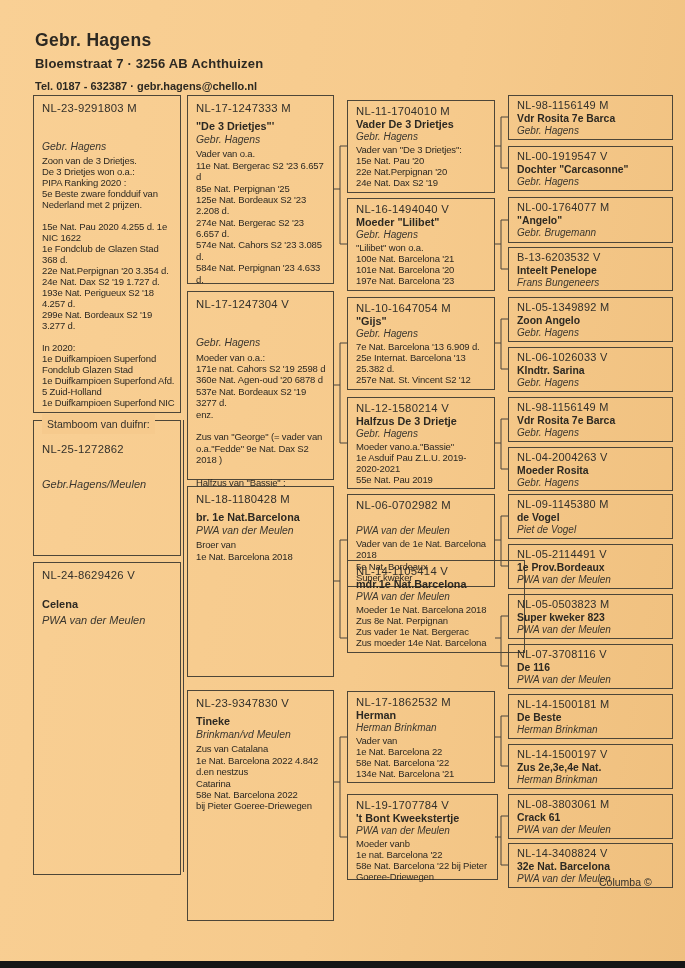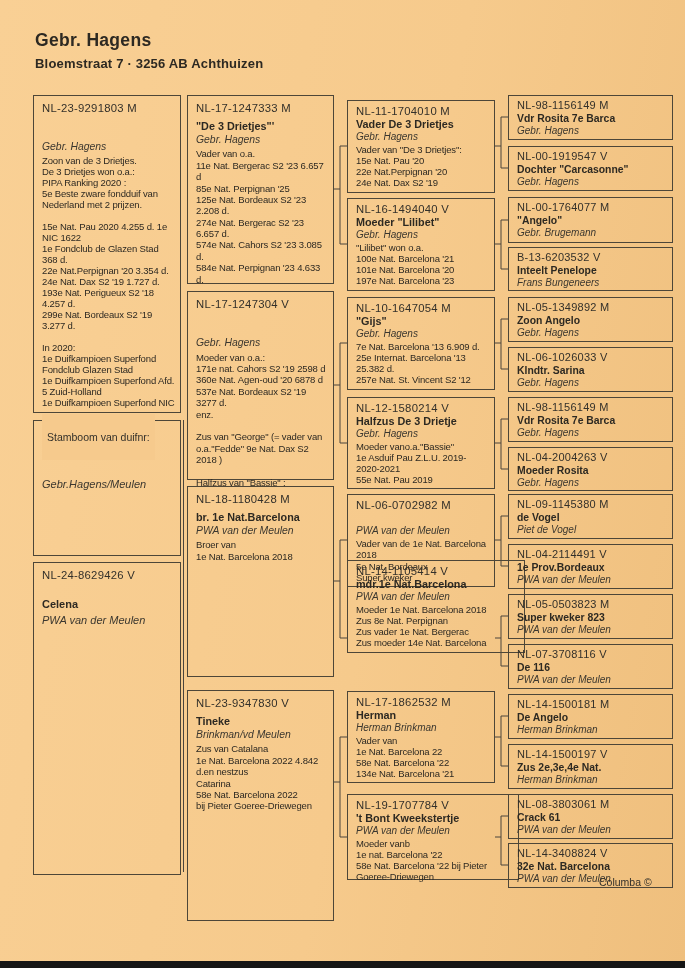--- a/index.html
+++ b/index.html
@@ -19,21 +19,21 @@
   .ring{font-size:11.3px;letter-spacing:.25px;color:#33302a;}
   .bname{font-weight:700;font-size:10.8px;margin-top:2px;}
   .owner{font-style:italic;font-size:10.4px;margin-top:1px;color:#3b372f;}
   .details{white-space:pre-line;font-size:9.5px;letter-spacing:-.15px;line-height:1.2;margin-top:1px;}
   .father-box .owner{margin-top:26px;}
   .father-box .details{line-height:1.16;}
   .subject-box .ring{margin-top:16px;}
   .subject-box .owner{margin-top:22px;font-size:11px;}
   .legend{
     position:absolute;top:-7px;left:8px;background:#f6ca8d;
-    padding:17px 5px;font-size:10.5px;color:#33302a;
+    padding:4px 5px;font-size:10.5px;color:#33302a;
   }
   .mother-box .bname{margin-top:16px;font-size:11px;}
   .mother-box .owner{margin-top:3px;font-size:11px;}
   .gp .bname{margin-top:5px;}
   .gp .details{margin-top:2px;}
   .ggp{padding:4px 3px 13px 8px;}
   .ggp .bname{margin-top:0;}
   .ggp .owner{margin-top:0;font-size:10px;}
   .ggp .details{margin-top:1px;line-height:1.18;}
   .g4{padding:3px 4px 2px 8px;}
@@ -60,20 +60,21 @@
       M495 343 H501 M501 319 V369 M501 319 H508 M501 369 H508
       M495 443 H501 M501 419 V469 M501 419 H508 M501 469 H508
       M495 540 H501 M501 516 V566 M501 516 H508 M501 566 H508
       M495 638 H501 M501 616 V666 M501 616 H508 M501 666 H508
       M495 737 H501 M501 716 V766 M501 716 H508 M501 766 H508
       M495 837 H501 M501 816 V865 M501 816 H508 M501 865 H508"></path>
   </svg>
 
   <div class="hdr-name">Gebr. Hagens</div>
   <div class="hdr-addr">Bloemstraat 7  ·  3256 AB  Achthuizen</div>
+  <div class="hdr-tel">Tel. 0187 - 632387  ·  gebr.hagens@chello.nl</div>
 
   <div class="box father-box" style="left:33px;top:95px;width:148px;height:318px">
     <div class="ring">NL-23-9291803 M</div>
     <div class="owner">Gebr. Hagens</div>
     <div class="details">Zoon van de 3 Drietjes.
 De 3 Drietjes won o.a.:
 PIPA Ranking 2020 :
 5e Beste zware fondduif van
 Nederland met 2 prijzen.
 
@@ -225,21 +226,21 @@
   <div class="box ggp" style="left:347px;top:691px;width:148px;height:92px">
     <div class="ring">NL-17-1862532 M</div>
     <div class="bname">Herman</div>
     <div class="owner">Herman Brinkman</div>
     <div class="details">Vader van
 1e  Nat. Barcelona 22
 58e Nat. Barcelona '22
 134e Nat. Barcelona '21</div>
   </div>
 
-  <div class="box ggp" style="left:347px;top:794px;width:172px;height:86px">
+  <div class="box ggp" style="left:347px;top:794px;width:151px;height:86px">
     <div class="ring">NL-19-1707784 V</div>
     <div class="bname">'t Bont Kweekstertje</div>
     <div class="owner">PWA van der Meulen</div>
     <div class="details">Moeder vanb
 1e nat. Barcelona '22
 58e Nat. Barcelona '22 bij Pieter
 Goeree-Driewegen</div>
   </div>
 
   <div class="box g4" style="left:508px;top:95px;width:165px;height:45px">
@@ -281,37 +282,37 @@
     <div class="ring">NL-04-2004263 V</div>
     <div class="bname">Moeder Rosita</div>
     <div class="owner">Gebr. Hagens</div>
   </div>
   <div class="box g4" style="left:508px;top:494px;width:165px;height:45px">
     <div class="ring">NL-09-1145380 M</div>
     <div class="bname">de Vogel</div>
     <div class="owner">Piet de Vogel</div>
   </div>
   <div class="box g4" style="left:508px;top:544px;width:165px;height:45px">
-    <div class="ring">NL-04-2114491 V</div>
+    <div class="ring">NL-05-2114491 V</div>
     <div class="bname">1e Prov.Bordeaux</div>
     <div class="owner">PWA van der Meulen</div>
   </div>
   <div class="box g4" style="left:508px;top:594px;width:165px;height:45px">
     <div class="ring">NL-05-0503823 M</div>
     <div class="bname">Super kweker 823</div>
     <div class="owner">PWA van der Meulen</div>
   </div>
   <div class="box g4" style="left:508px;top:644px;width:165px;height:45px">
     <div class="ring">NL-07-3708116 V</div>
     <div class="bname">De 116</div>
     <div class="owner">PWA van der Meulen</div>
   </div>
   <div class="box g4" style="left:508px;top:694px;width:165px;height:45px">
     <div class="ring">NL-14-1500181 M</div>
-    <div class="bname">De Angelo</div>
+    <div class="bname">De Beste</div>
     <div class="owner">Herman Brinkman</div>
   </div>
   <div class="box g4" style="left:508px;top:744px;width:165px;height:45px">
     <div class="ring">NL-14-1500197 V</div>
     <div class="bname">Zus 2e,3e,4e Nat.</div>
     <div class="owner">Herman Brinkman</div>
   </div>
   <div class="box g4" style="left:508px;top:794px;width:165px;height:45px">
     <div class="ring">NL-08-3803061 M</div>
     <div class="bname">Crack 61</div>

